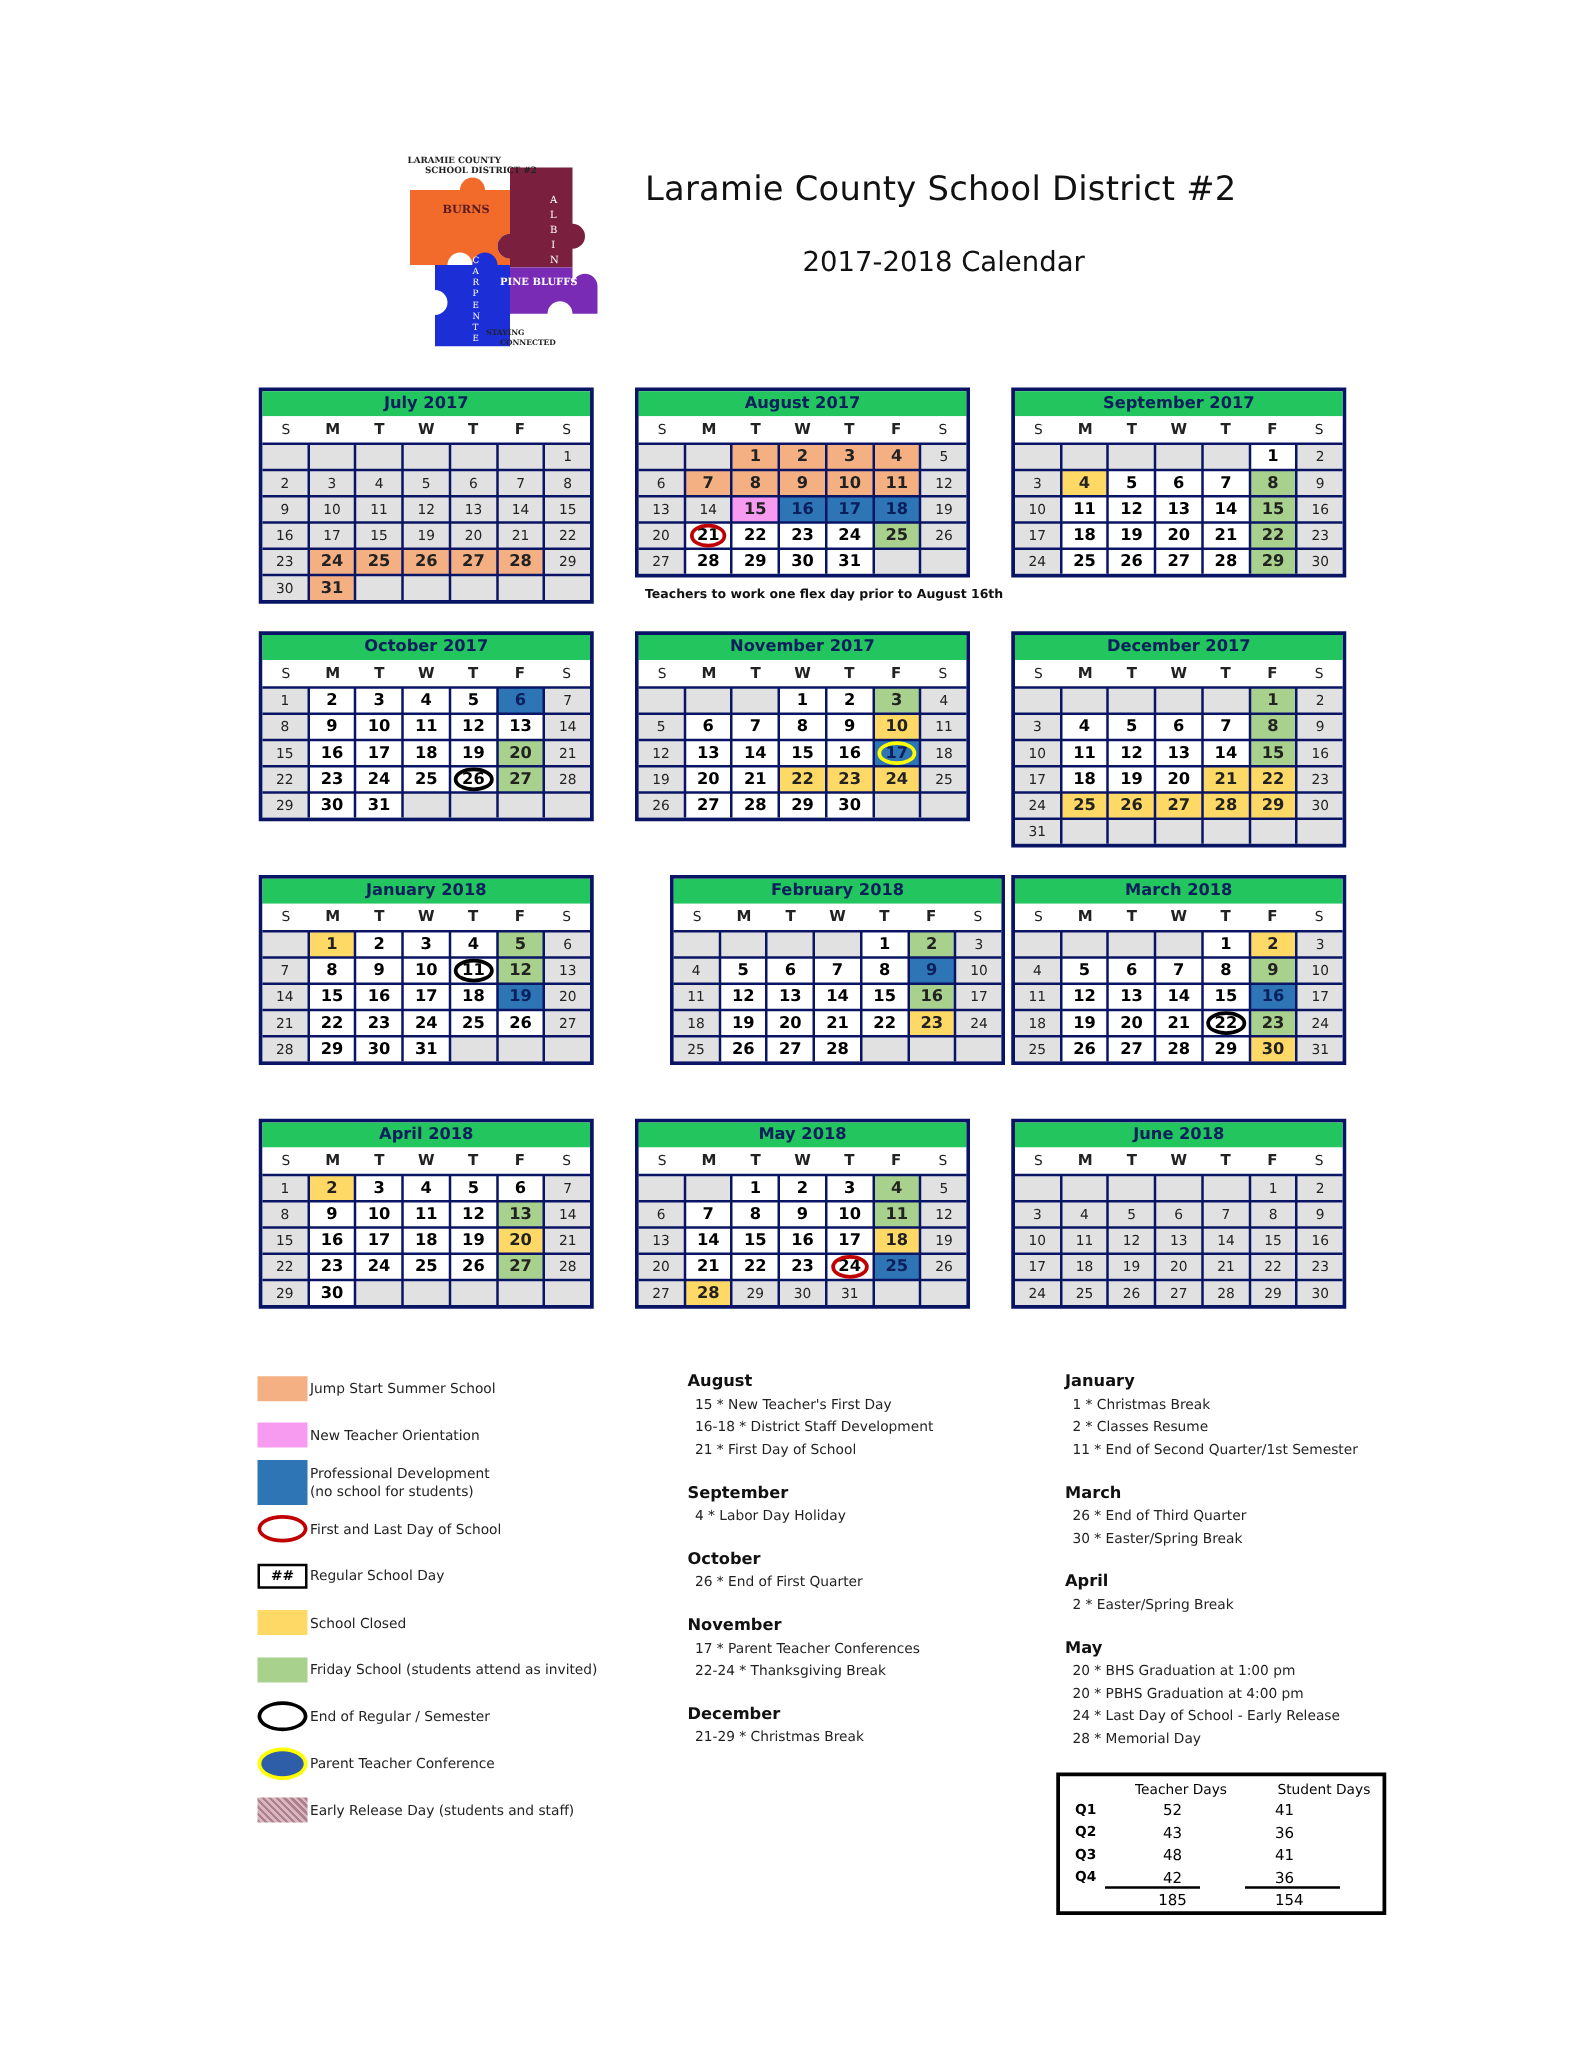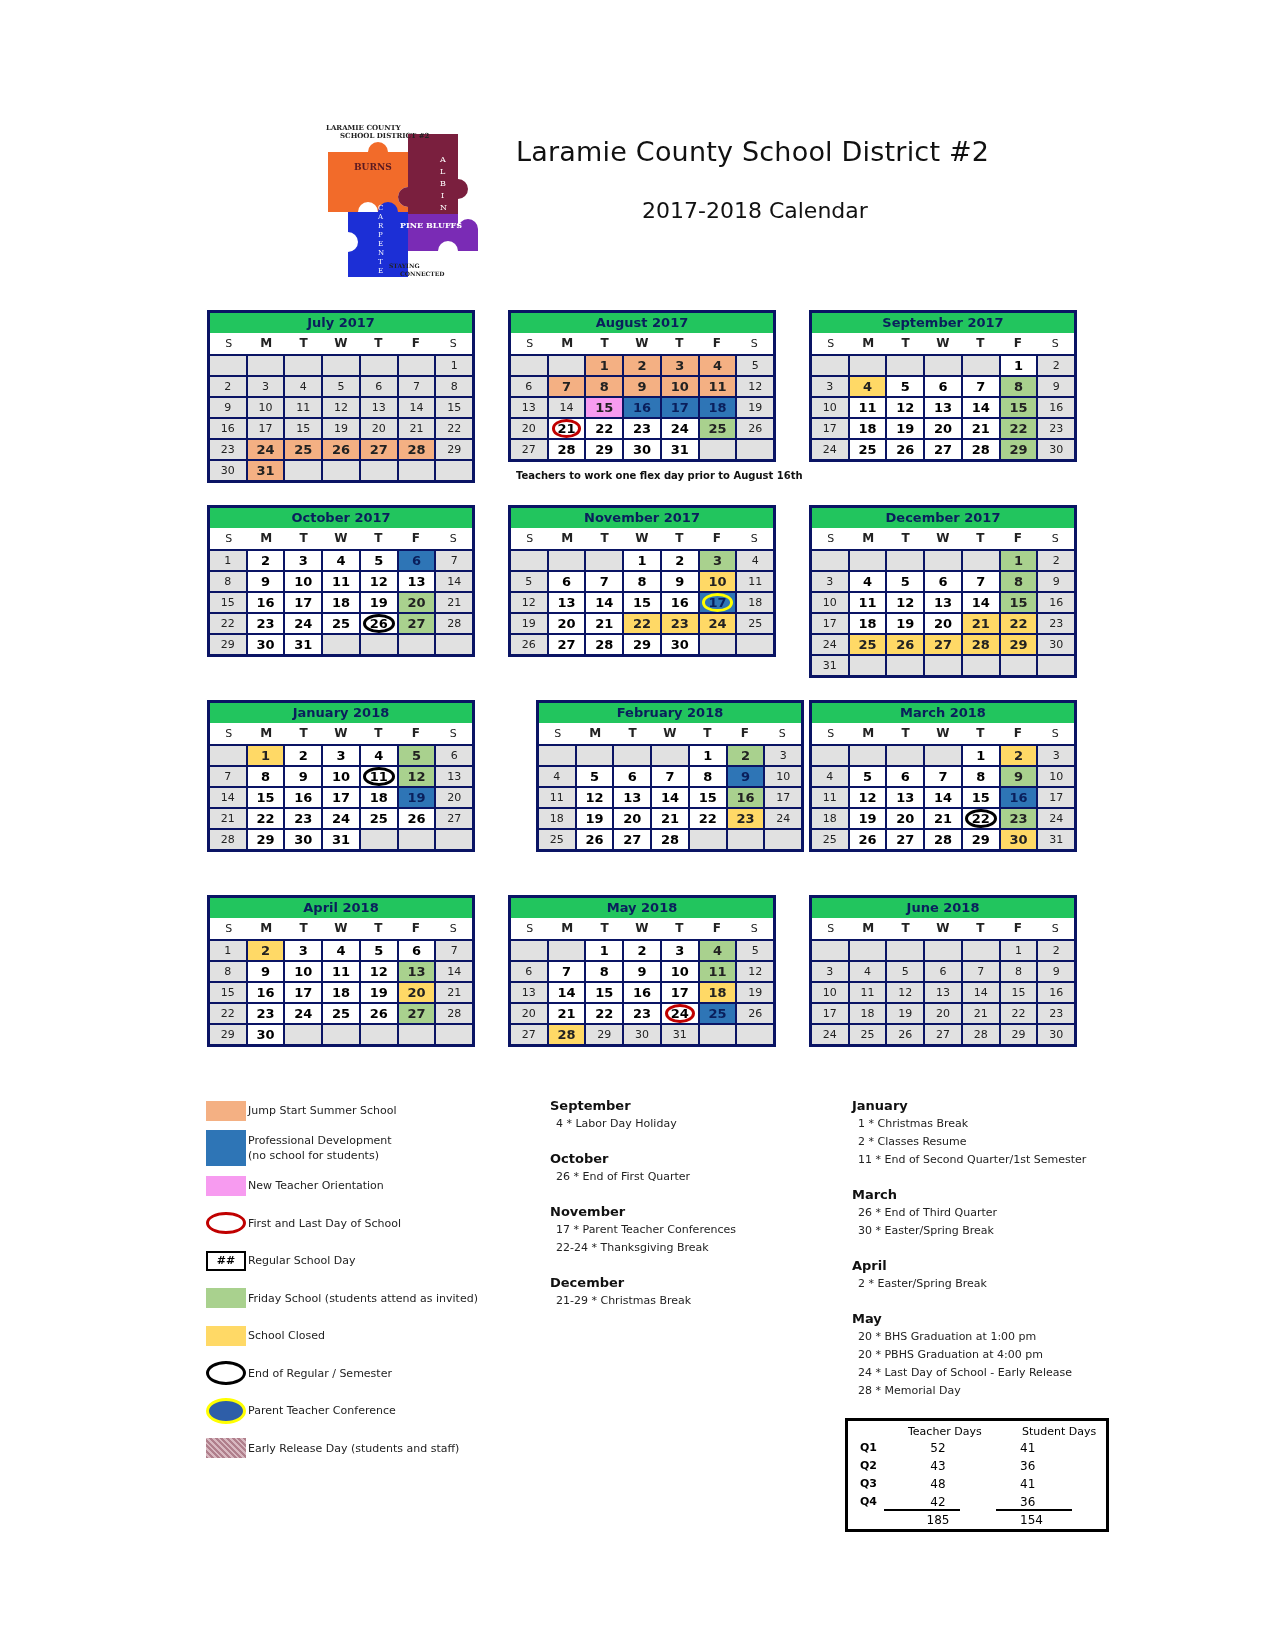--- a/index.html
+++ b/index.html
@@ -702,77 +702,83 @@
 <div class="note">Teachers to work one flex day prior to August 16th</div>
 
 <div class="legend" id="legend">
     <div class="item">
       <div class="sw jump"></div>
       <div class="lbl">
         <div>Jump Start Summer School</div>
       </div>
     </div>
     <div class="item">
+      <div class="sw nto"></div>
+      <div class="lbl">
+        <div>New Teacher Orientation</div>
+      </div>
+    </div>
+    <div class="item">
       <div class="sw pd tall"></div>
       <div class="lbl">
         <div>Professional Development</div>
         <div>(no school for students)</div>
       </div>
     </div>
     <div class="item">
-      <div class="sw nto"></div>
-      <div class="lbl">
-        <div>New Teacher Orientation</div>
-      </div>
-    </div>
-    <div class="item">
       <div class="sw red-ring"></div>
       <div class="lbl">
         <div>First and Last Day of School</div>
       </div>
     </div>
     <div class="item">
       <div class="sw reg">##</div>
       <div class="lbl">
         <div>Regular School Day</div>
       </div>
     </div>
     <div class="item">
+      <div class="sw closed"></div>
+      <div class="lbl">
+        <div>School Closed</div>
+      </div>
+    </div>
+    <div class="item">
       <div class="sw fri"></div>
       <div class="lbl">
         <div>Friday School (students attend as invited)</div>
       </div>
     </div>
     <div class="item">
-      <div class="sw closed"></div>
-      <div class="lbl">
-        <div>School Closed</div>
-      </div>
-    </div>
-    <div class="item">
       <div class="sw black-ring"></div>
       <div class="lbl">
         <div>End of Regular / Semester</div>
       </div>
     </div>
     <div class="item">
       <div class="sw ptc"></div>
       <div class="lbl">
         <div>Parent Teacher Conference</div>
       </div>
     </div>
     <div class="item">
       <div class="sw early"></div>
       <div class="lbl">
         <div>Early Release Day (students and staff)</div>
       </div>
     </div>
   </div>
 
 <div class="events" style="left:550px; top:1098px;" id="events-left">
+    <div class="grp">
+      <div class="mo">August</div>
+      <div class="ev">15 * New Teacher's First Day</div>
+      <div class="ev">16-18 * District Staff Development</div>
+      <div class="ev">21 * First Day of School</div>
+    </div>
     <div class="grp">
       <div class="mo">September</div>
       <div class="ev">4 * Labor Day Holiday</div>
     </div>
     <div class="grp">
       <div class="mo">October</div>
       <div class="ev">26 * End of First Quarter</div>
     </div>
     <div class="grp">
       <div class="mo">November</div>

